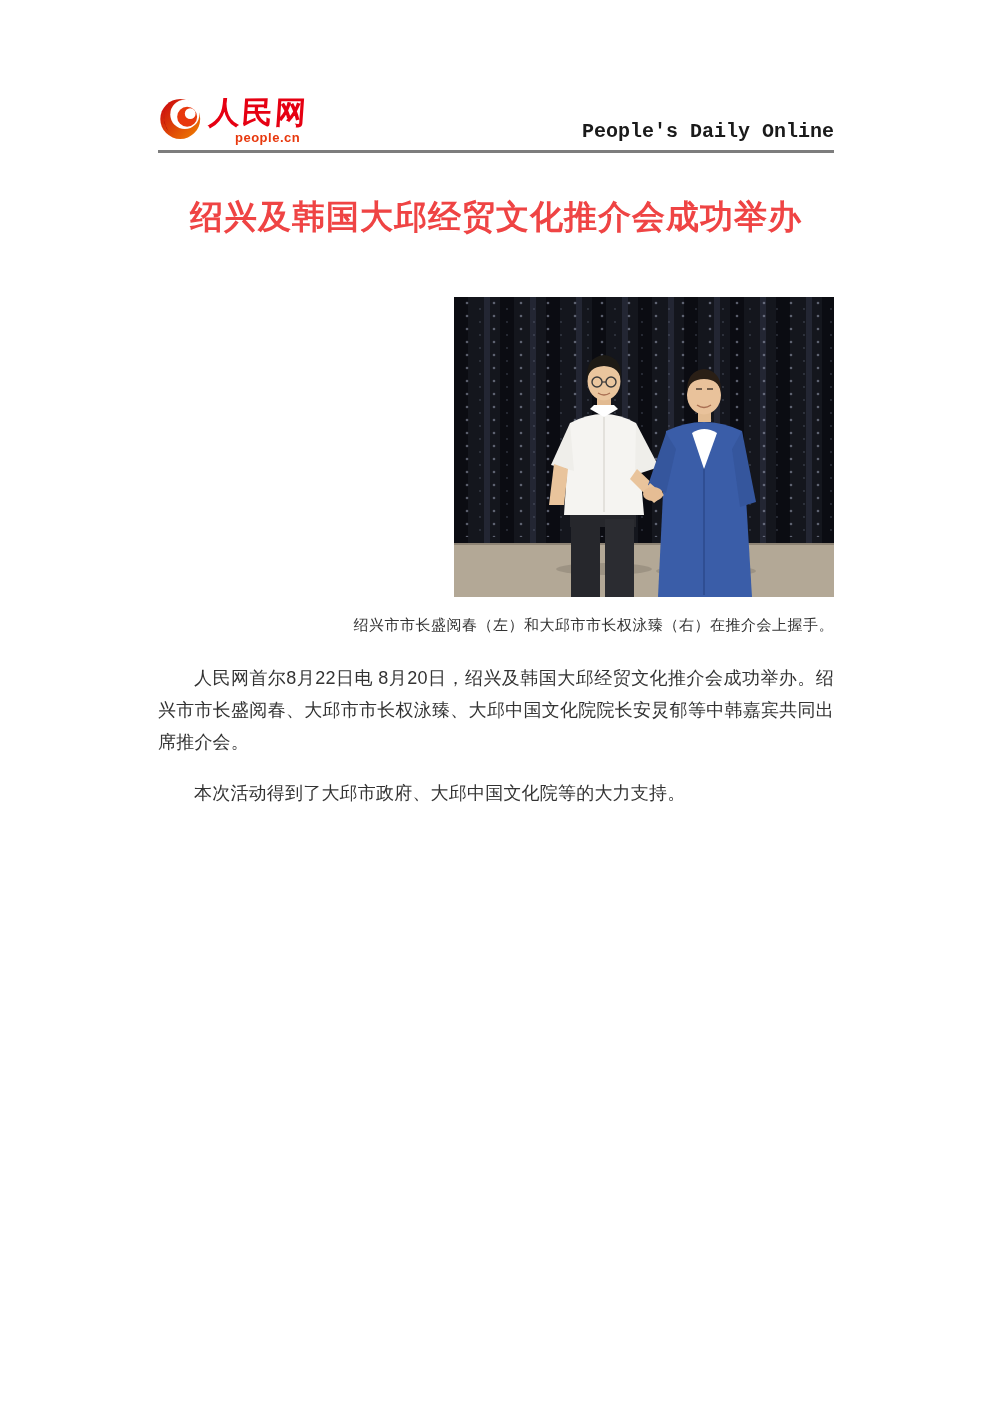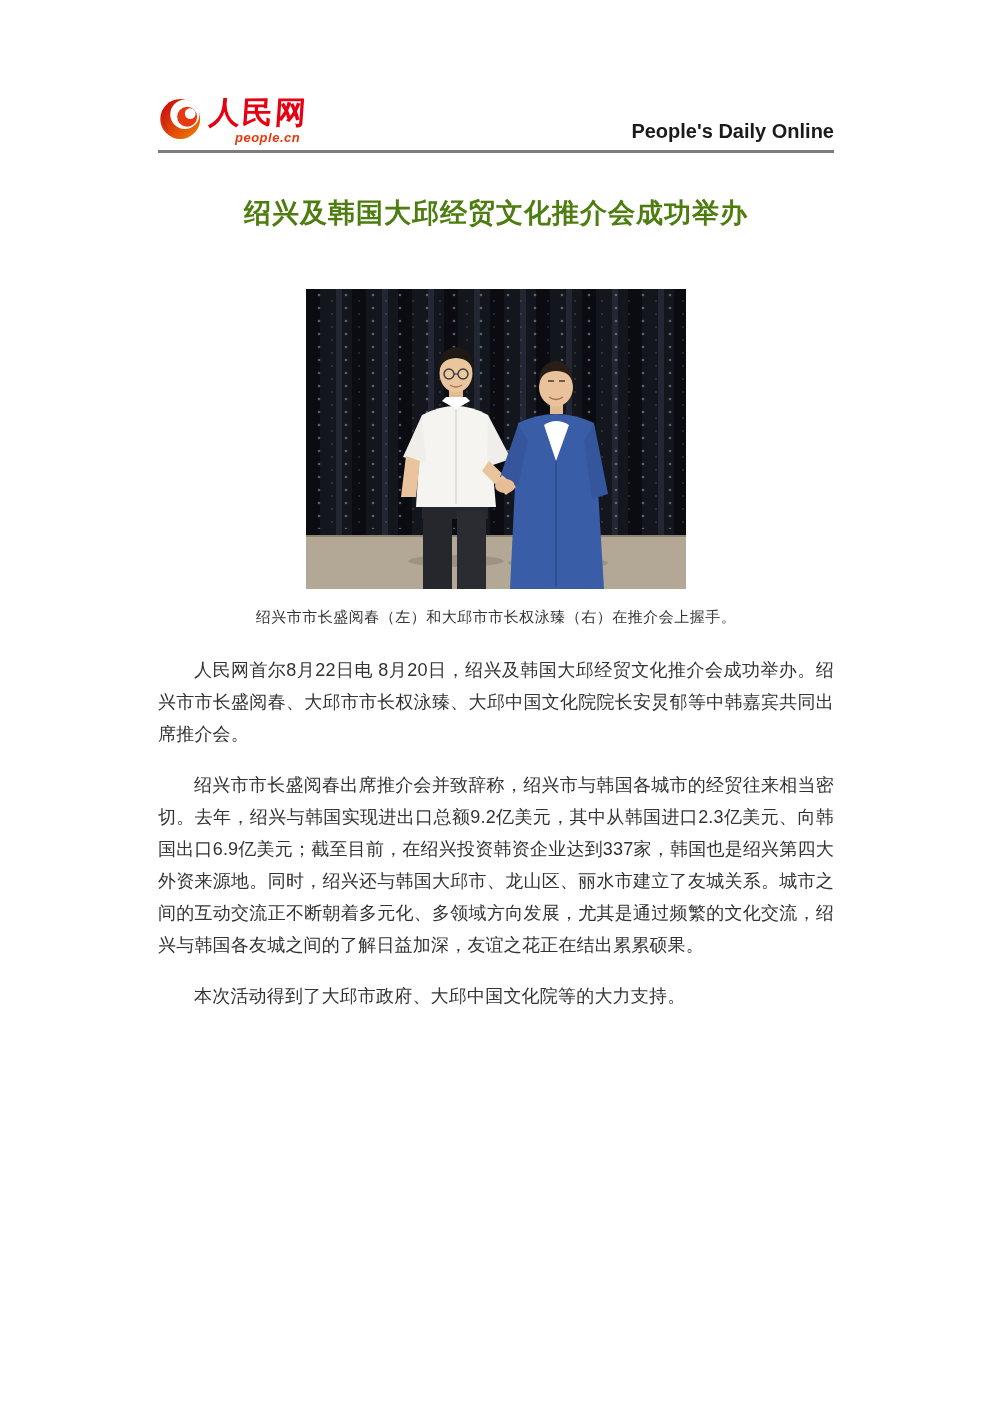--- a/index.html
+++ b/index.html
@@ -10,29 +10,29 @@
     overflow:hidden;
   }
   .page{width:676px;margin:0 auto;padding-top:93px;}
 
   
   .header{display:flex;justify-content:space-between;align-items:flex-end;padding-bottom:5px;}
   .logo{display:flex;align-items:flex-start;gap:5px;}
   .logo-icon svg{width:46px;height:52px;display:block;}
   .logo-text{display:flex;flex-direction:column;margin-top:4px;}
   .logo-cn{color:#e60012;font-size:31px;font-weight:bold;line-height:1;transform:skewX(-4deg);letter-spacing:2px;}
-  .logo-domain{color:#e8380d;font-size:13px;font-weight:bold;letter-spacing:.5px;margin-top:2px;padding-left:26px;font-style:italic;}
-  .site-en{font-family:Liberation Sans, sans-serif;font-size:20px;font-weight:bold;color:#1a1a1a;padding-bottom:2px;}
+  .logo-domain{color:#e8380d;font-size:13px;font-weight:bold;letter-spacing:.5px;margin-top:2px;padding-left:26px;}
+  .site-en{font-family:Liberation Mono, monospace;font-size:20px;font-weight:bold;color:#1a1a1a;padding-bottom:2px;}
   .rule{height:3px;background:#7d7d7d;}
 
   
-  .title{text-align:center;font-size:27px;font-weight:bold;color:#4d7c0f;margin:44px 0 4px;letter-spacing:1px;line-height:1.2;}
+  .title{text-align:center;font-size:33px;font-weight:bold;color:#ef4444;margin:44px 0 4px;letter-spacing:1px;line-height:1.2;}
 
   
-  .figure{margin:60px 0 8px;text-align:center;}
+  .figure{margin:60px 0 8px;text-align:right;}
   .photo-wrap{display:inline-block;width:380px;height:300px;line-height:0;}
   .caption{margin-top:15px;font-size:15px;color:#333;letter-spacing:.5px;}
 
   
   .article{margin-top:27px;}
   .article p{
     font-size:18px;line-height:32px;color:#333;
     text-align:justify;text-indent:2em;margin:14px 0 19px;
     letter-spacing:.2px;
   }
@@ -127,17 +127,16 @@
           <path d="M242,92 L248,92 M253,92 L259,92" stroke="#4a3b30" stroke-width="1.3"></path>
           <path d="M243,108 Q250,113 257,108" stroke="#a96f52" stroke-width="1.4" fill="none"></path>
         </g>
       </svg>
     </span>
     <div class="caption">绍兴市市长盛阅春（左）和大邱市市长权泳臻（右）在推介会上握手。</div>
   </div>
 
   <div class="article">
     <p>人民网首尔8月22日电  8月20日，绍兴及韩国大邱经贸文化推介会成功举办。绍兴市市长盛阅春、大邱市市长权泳臻、大邱中国文化院院长安炅郁等中韩嘉宾共同出席推介会。</p>
-    <p>绍兴市市长盛阅春出席推介会并致辞称，绍兴市与韩国各城市的经贸往来相当密切。去年，绍兴与韩国实现进出口总额9.2亿美元，其中从韩国进口2.3亿美元、向韩国出口6.9亿美元；截至目前，在绍兴投资韩资企业达到337家，韩国也是绍兴第四大外资来源地。同时，绍兴还与韩国大邱市、龙山区、丽水市建立了友城关系。城市之间的互动交流正不断朝着多元化、多领域方向发展，尤其是通过频繁的文化交流，绍兴与韩国各友城之间的了解日益加深，友谊之花正在结出累累硕果。</p>
     <p>本次活动得到了大邱市政府、大邱中国文化院等的大力支持。</p>
   </div>
 
 </div>
 
 </body></html>

